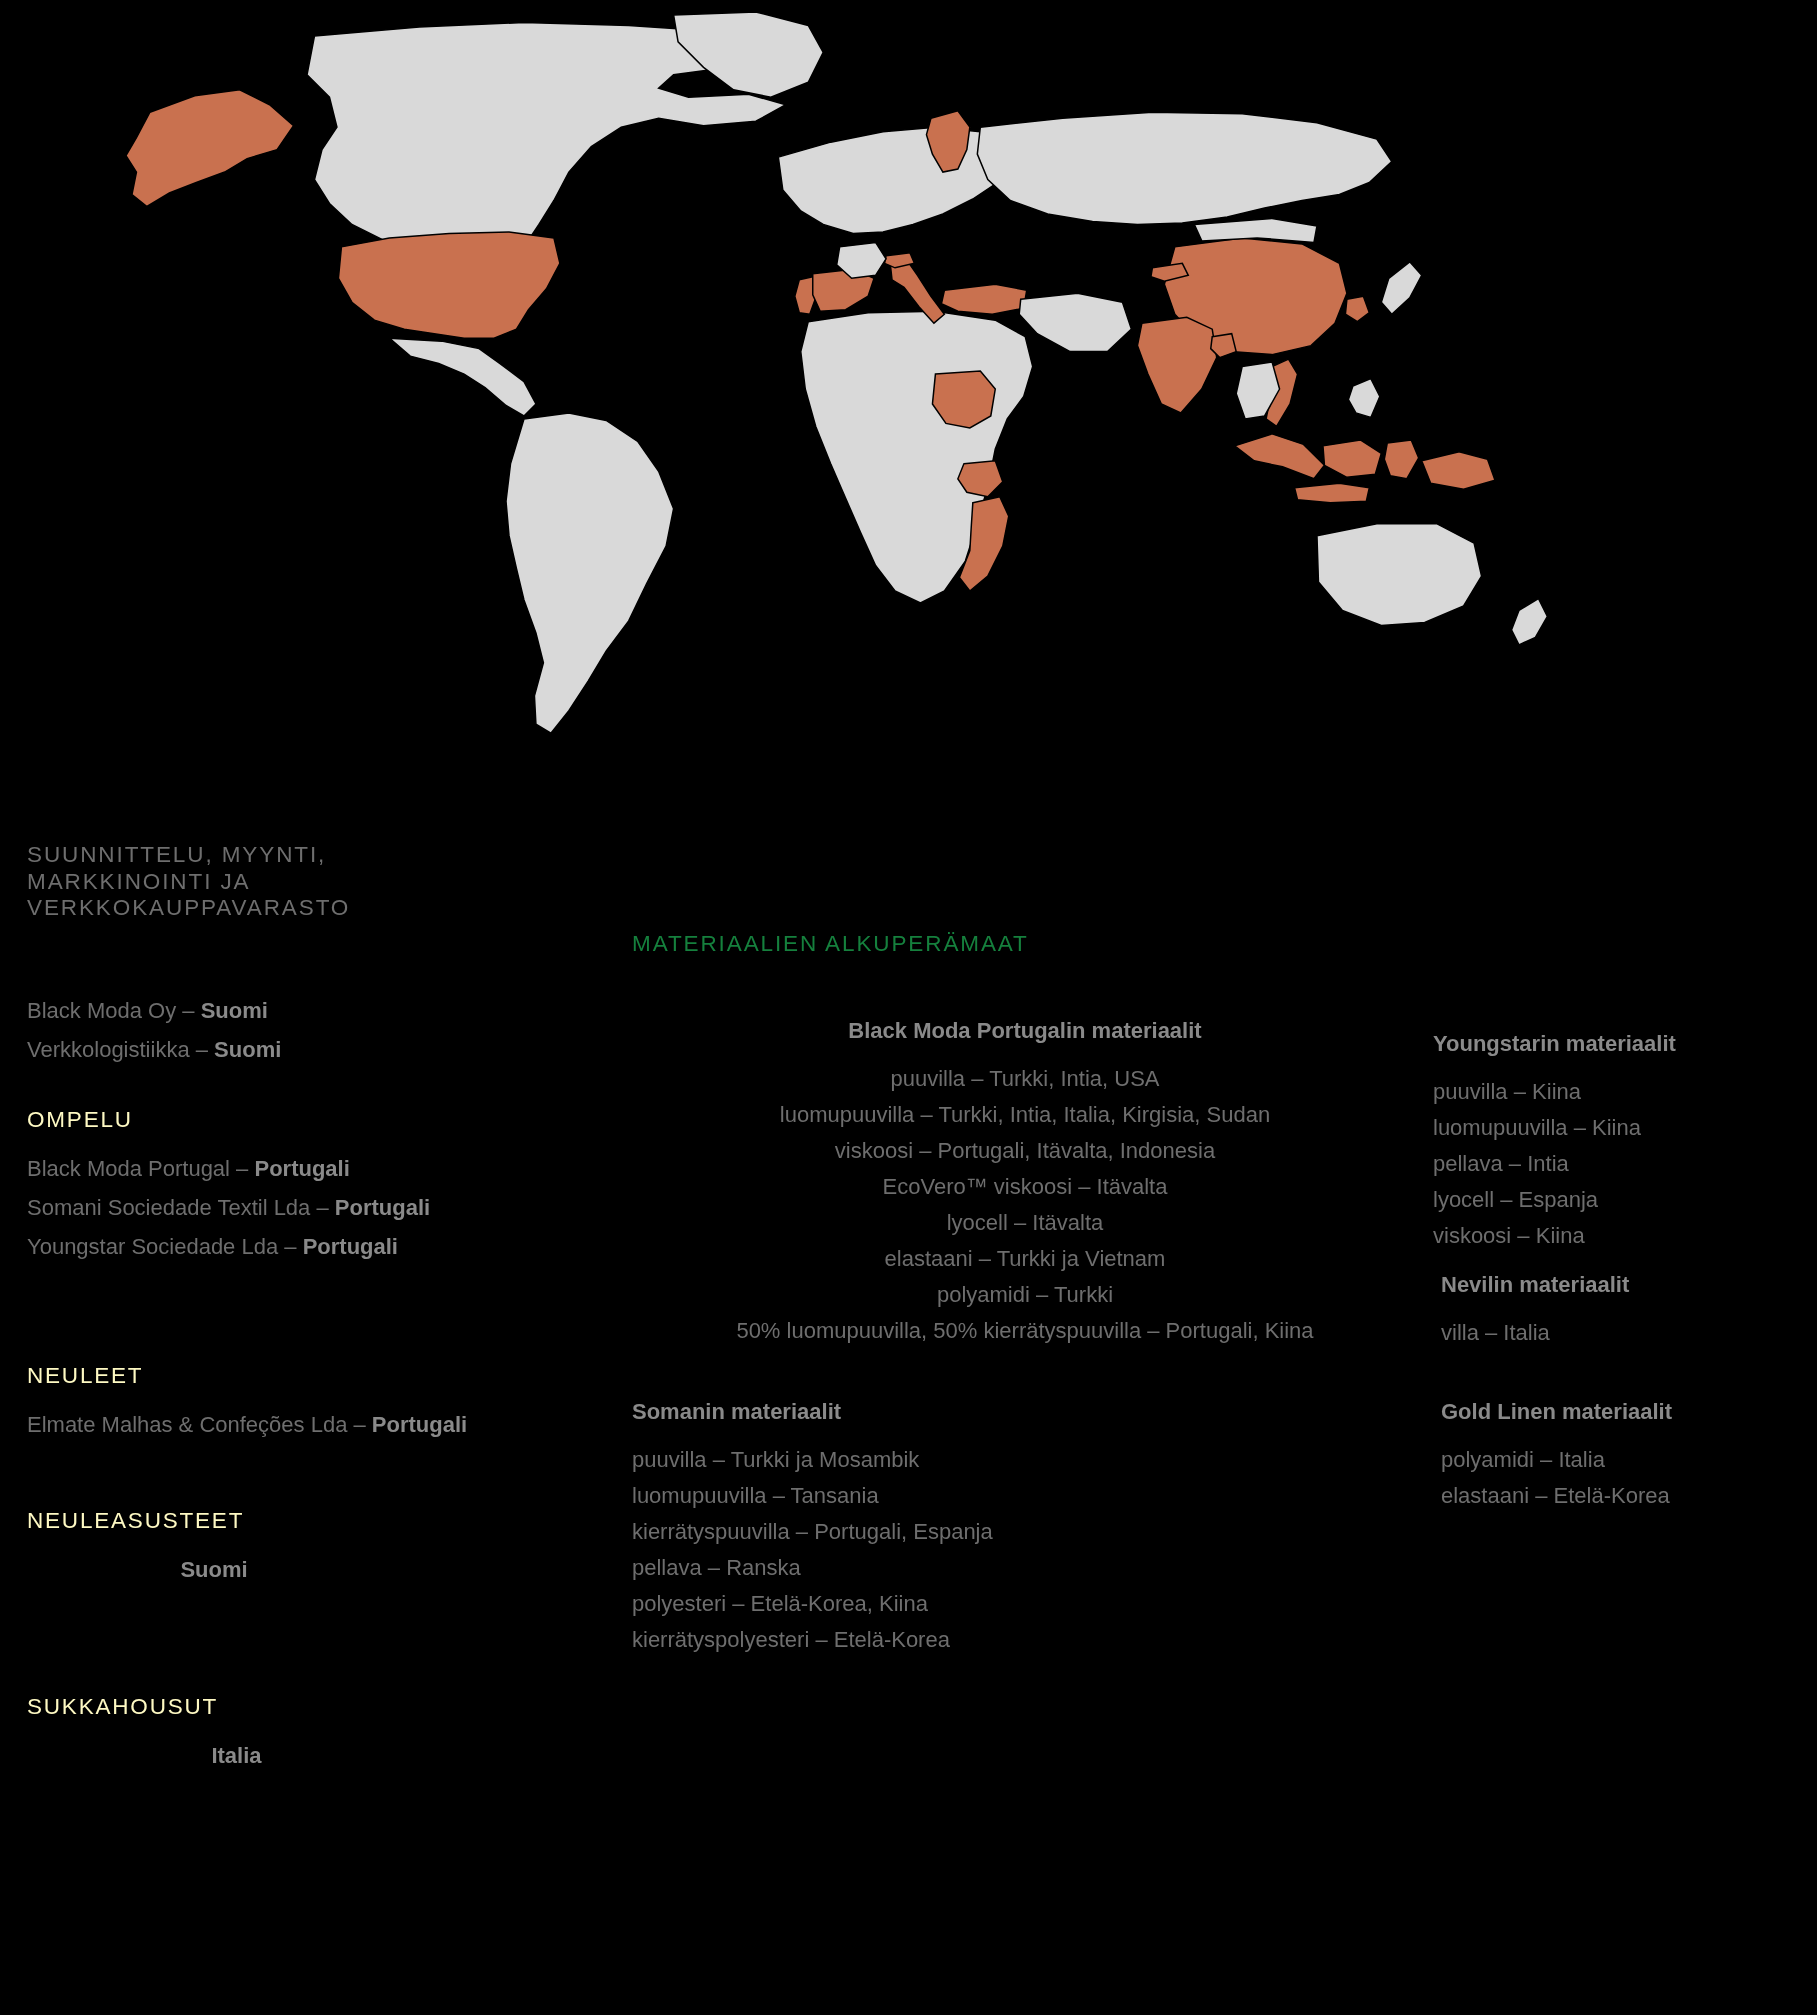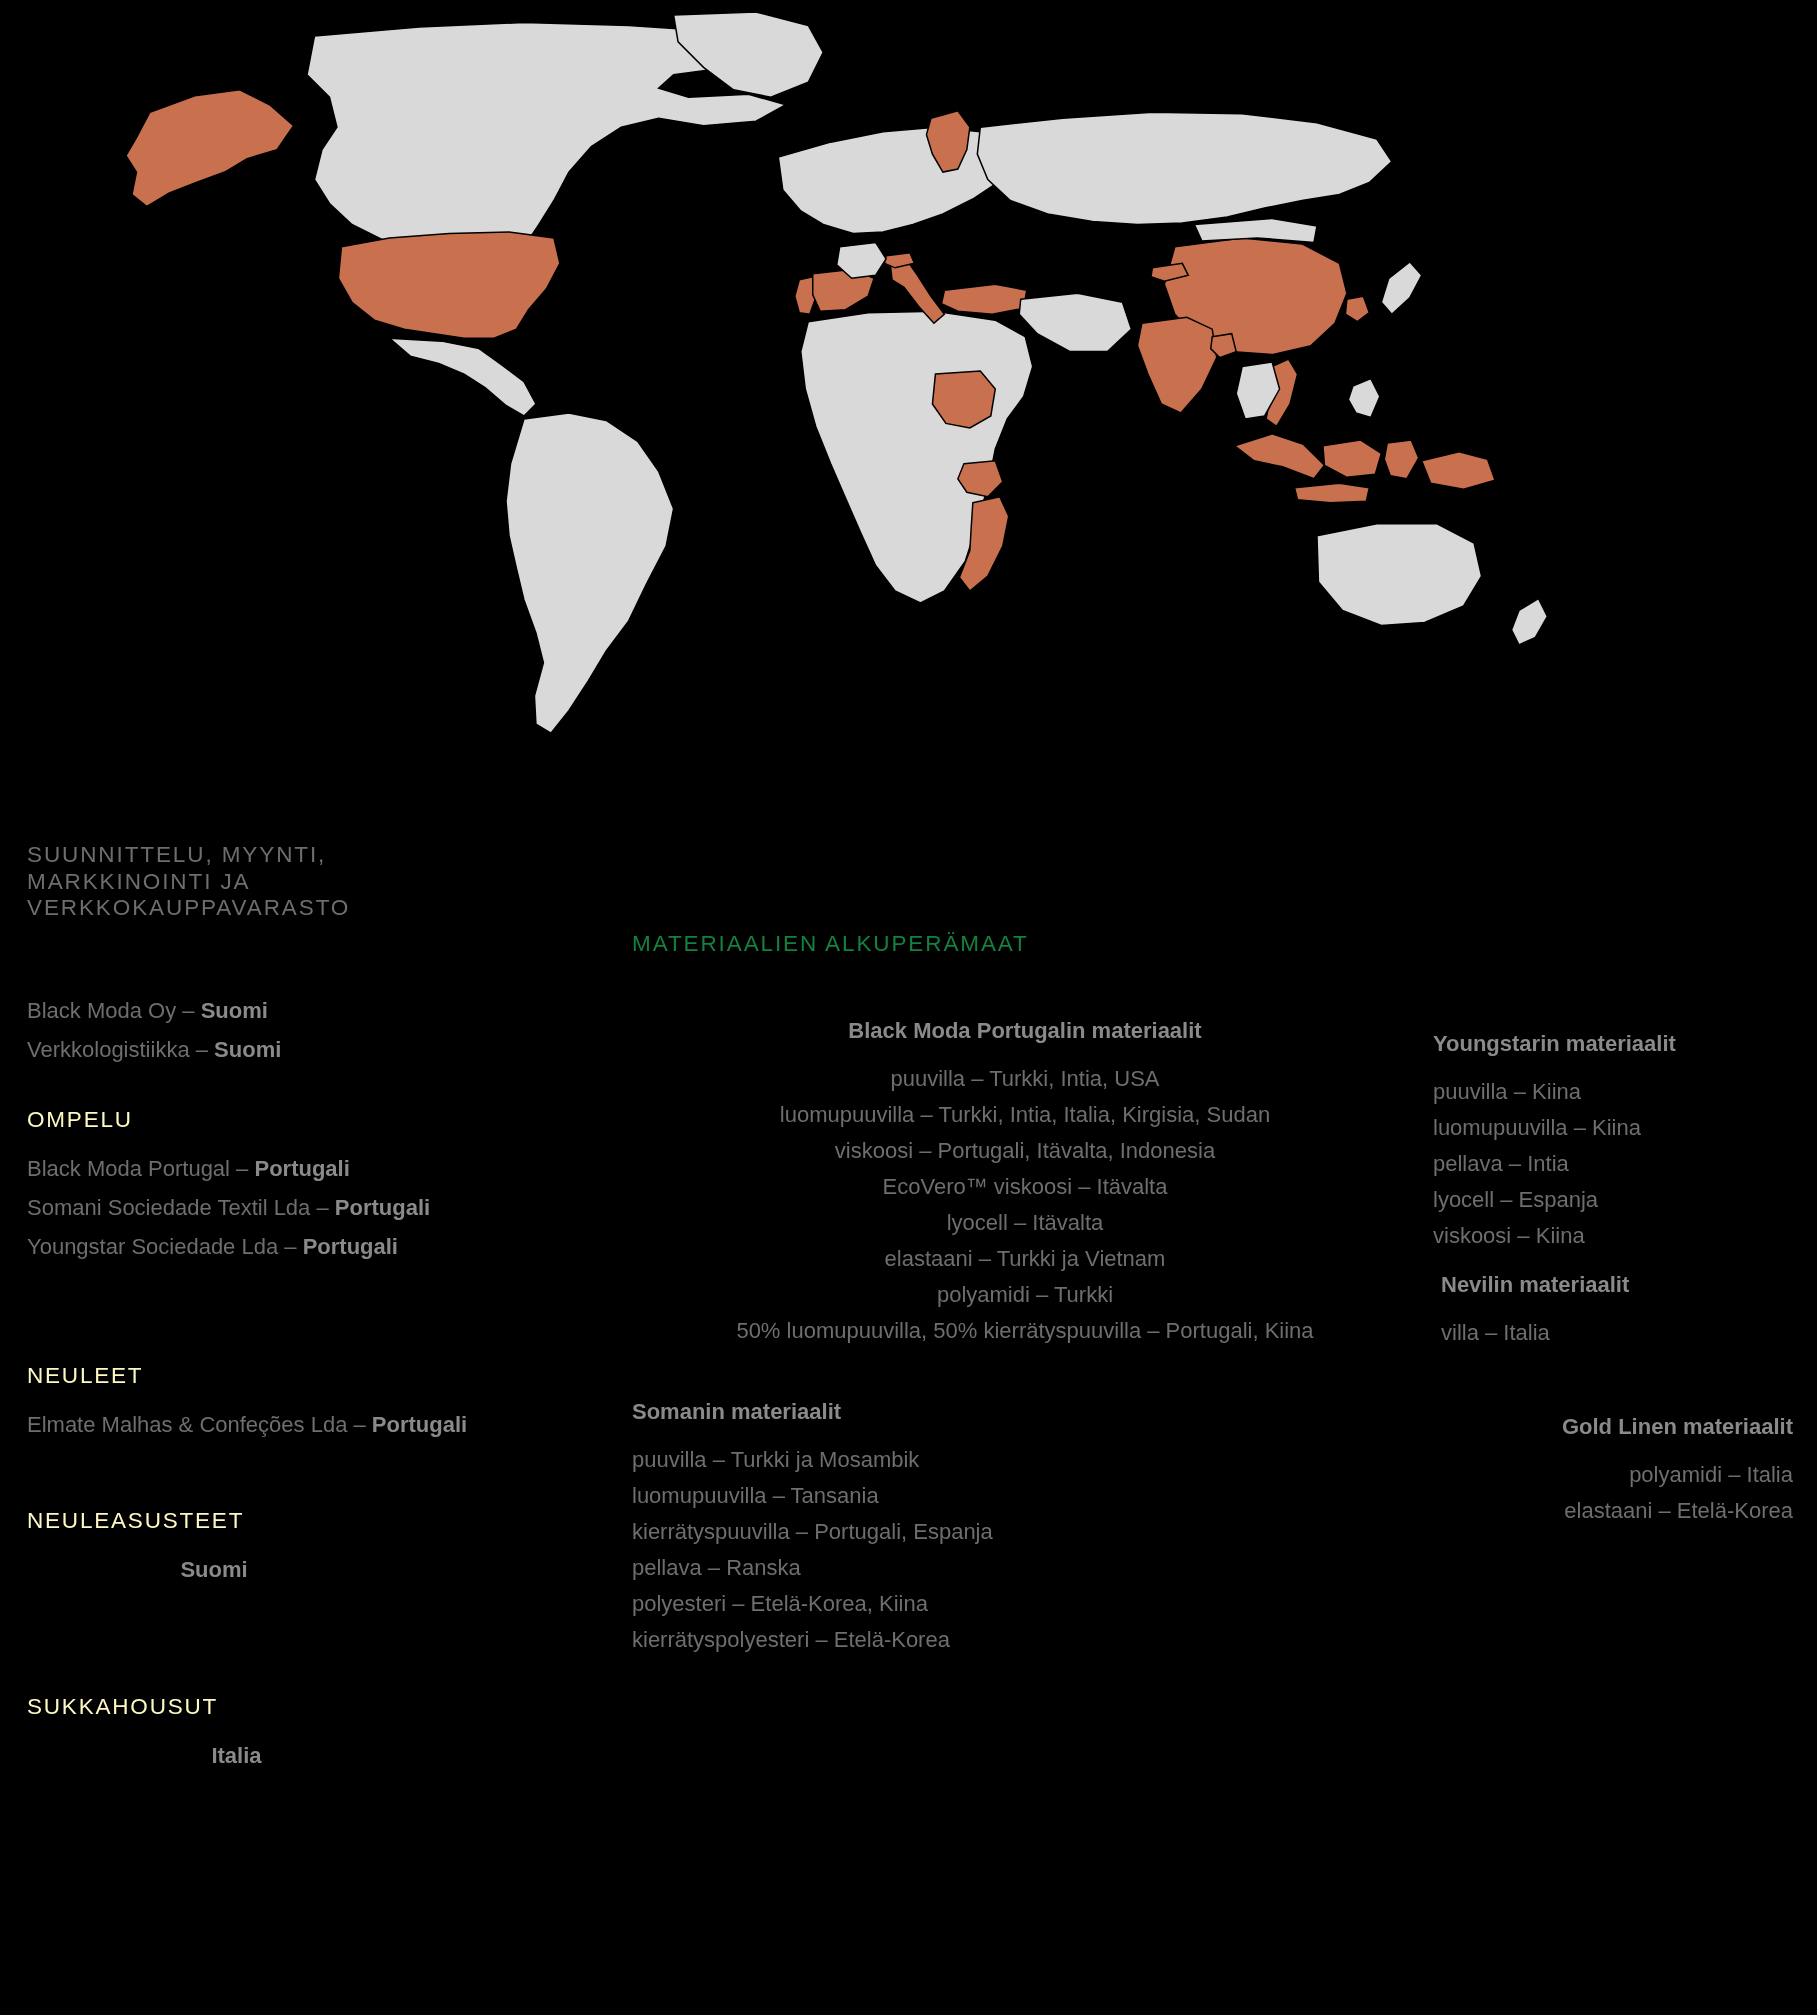--- a/index.html
+++ b/index.html
@@ -221,20 +221,20 @@
     <p class="mat-line">pellava – Intia</p>
     <p class="mat-line">lyocell – Espanja</p>
     <p class="mat-line">viskoosi – Kiina</p>
   </div>
 
   <div class="right-block" style="left:1441px; top:479px; width:352px;">
     <p class="mat-title">Nevilin materiaalit</p>
     <p class="mat-line">villa – Italia</p>
   </div>
 
-  <div class="right-block" style="left:1441px; top:621px; width:352px;text-align:right;">
+  <div class="right-block" style="left:1441px; top:606px; width:352px;">
     <p class="mat-title">Gold Linen materiaalit</p>
     <p class="mat-line">polyamidi – Italia</p>
     <p class="mat-line">elastaani – Etelä-Korea</p>
   </div>
 
 </div>
 
 
 </body></html>

